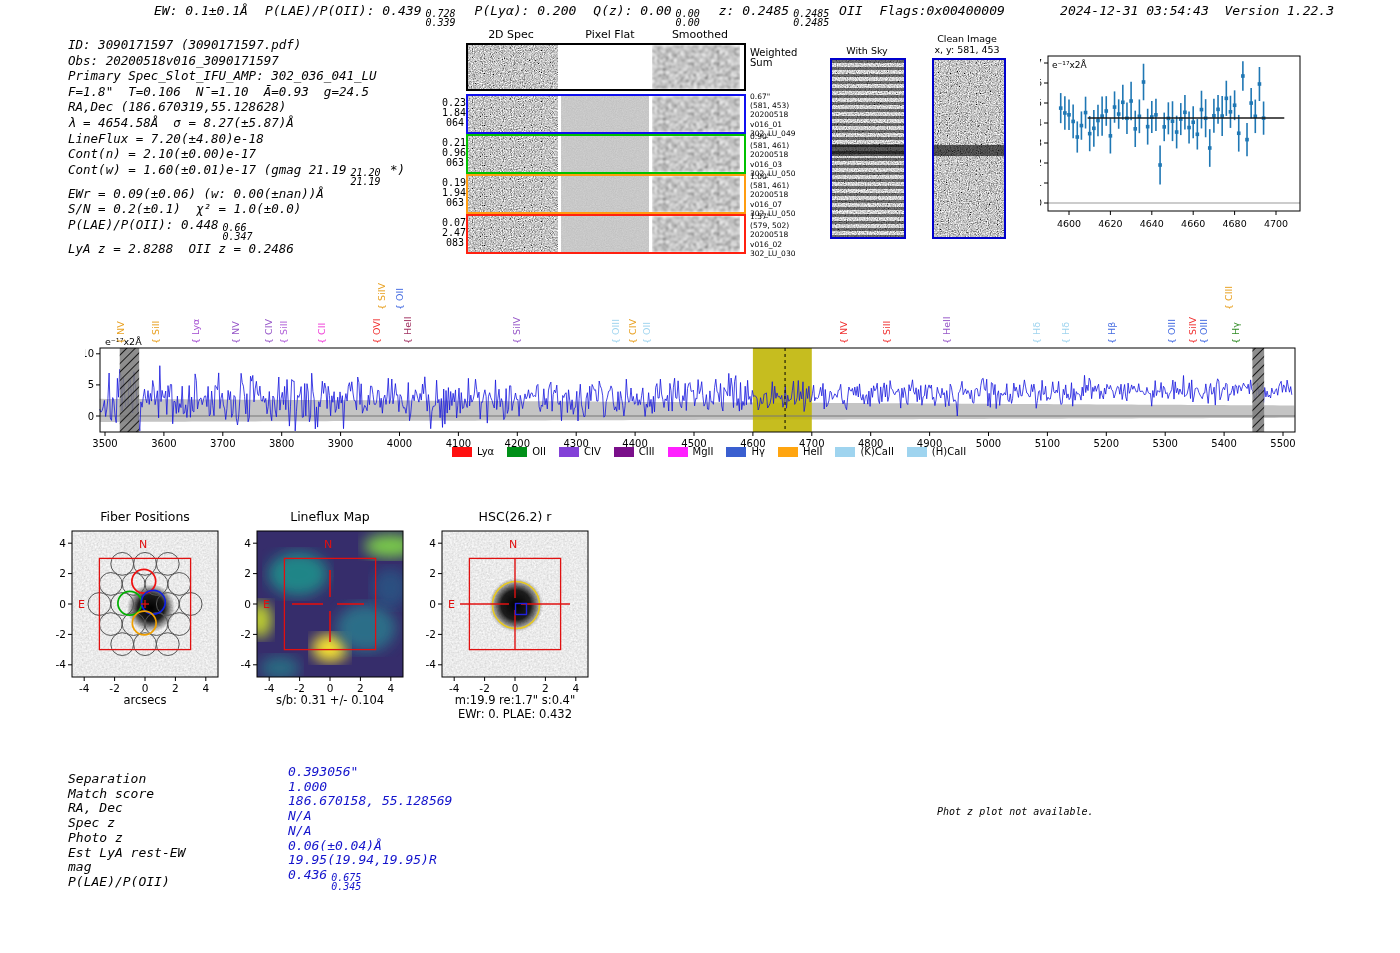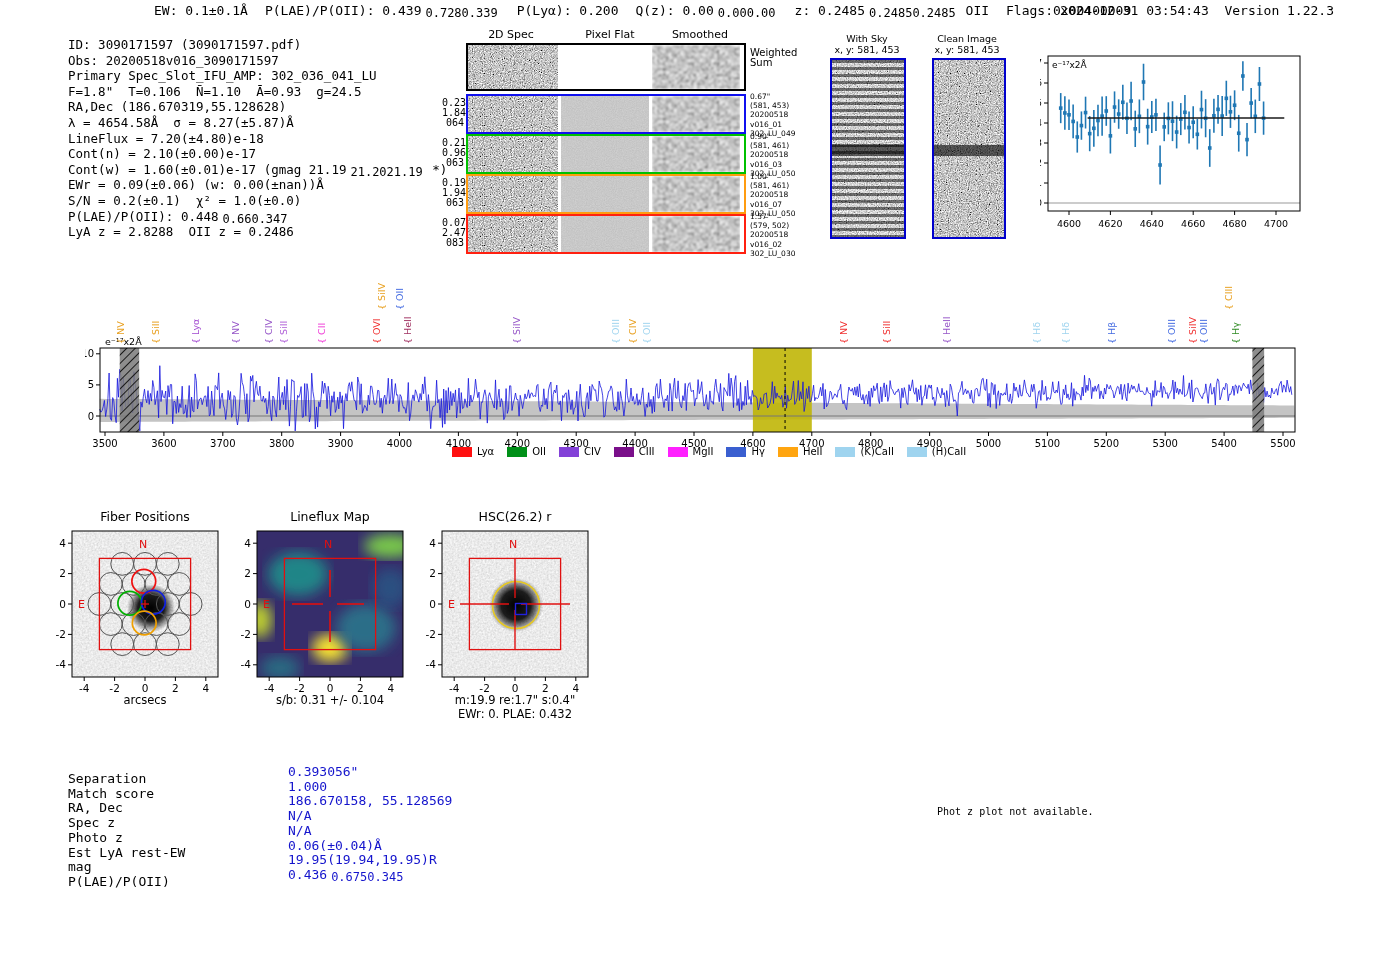--- a/index.html
+++ b/index.html
@@ -1,23 +1,23 @@
 <!DOCTYPE html>
 <html><head>
 <meta charset="utf-8">
 <style>
   html,body{margin:0;padding:0;background:#fff;}
   #root{position:relative;width:1400px;height:953px;background:#fff;overflow:hidden;
         font-family:"DejaVu Sans Mono",monospace;color:#000;}
   .abs{position:absolute;}
-  .mono{font-family:"DejaVu Sans Mono",monospace;white-space:pre;}
+  .mono{font-family:"DejaVu Sans Mono",monospace;white-space:pre;font-style:italic;}
   .sans{font-family:"DejaVu Sans","Liberation Sans",sans-serif;}
   .hseg{margin-right:17px;}
-  .frac{display:inline-flex;justify-content:center;
-        font-size:12px;line-height:9px;vertical-align:-2px;margin:0 2px 0 4px;}
+  .frac{display:inline-flex;flex-direction:column;justify-content:center;
+        font-size:10px;line-height:9px;vertical-align:-2px;margin:0 2px 0 4px;}
   .frac span{display:block;}
   #header-left,#header-right{font-size:13px;}
   #info-block{font-size:12.5px;line-height:15.6px;}
   #hsc-header{font-size:13px;}
   #photz-note{font-size:10px;}
   .col-title{font-size:11px;}
   .ws-label{font-size:10px;line-height:10px;}
   .row-left{font-size:10px;line-height:10px;text-align:right;}
   .row-right{font-size:7.5px;line-height:9.2px;}
   .sky-title{font-size:9.5px;line-height:11px;text-align:center;}
@@ -210,21 +210,21 @@
           <div>1.57"</div>
           <div>(579, 502)</div>
           <div>20200518</div>
           <div>v016_02</div>
           <div>302_LU_030</div>
         </div>
       </div>
   </div>
 
   <div id="sky-panels" class="abs" style="left:828px;top:33px;width:190px;height:215px;">
-    <div class="abs sky-title sans" style="left:-2px;top:0;width:82px;"><span>With Sky</span><br><span>x, y: 581, 453</span></div>
+    <div class="abs sky-title sans" style="left:-2px;top:12px;width:82px;"><span>With Sky</span><br><span>x, y: 581, 453</span></div>
     <div class="abs sky-title sans" style="left:98px;top:0;width:82px;"><span>Clean Image</span><br><span>x, y: 581, 453</span></div>
     <div class="abs" style="left:2px;top:25px;width:72px;height:177px;border:2.5px solid #0000cc;">
       <div class="noise" style="position:absolute;inset:0;"></div>
       <div class="stripes"></div>
       <div class="darkline"></div>
     </div>
     <div class="abs" style="left:104px;top:25px;width:70px;height:177px;border:2.5px solid #0000cc;">
       <div class="noise" style="position:absolute;inset:0;"></div>
       <div class="darkline"></div>
     </div>

